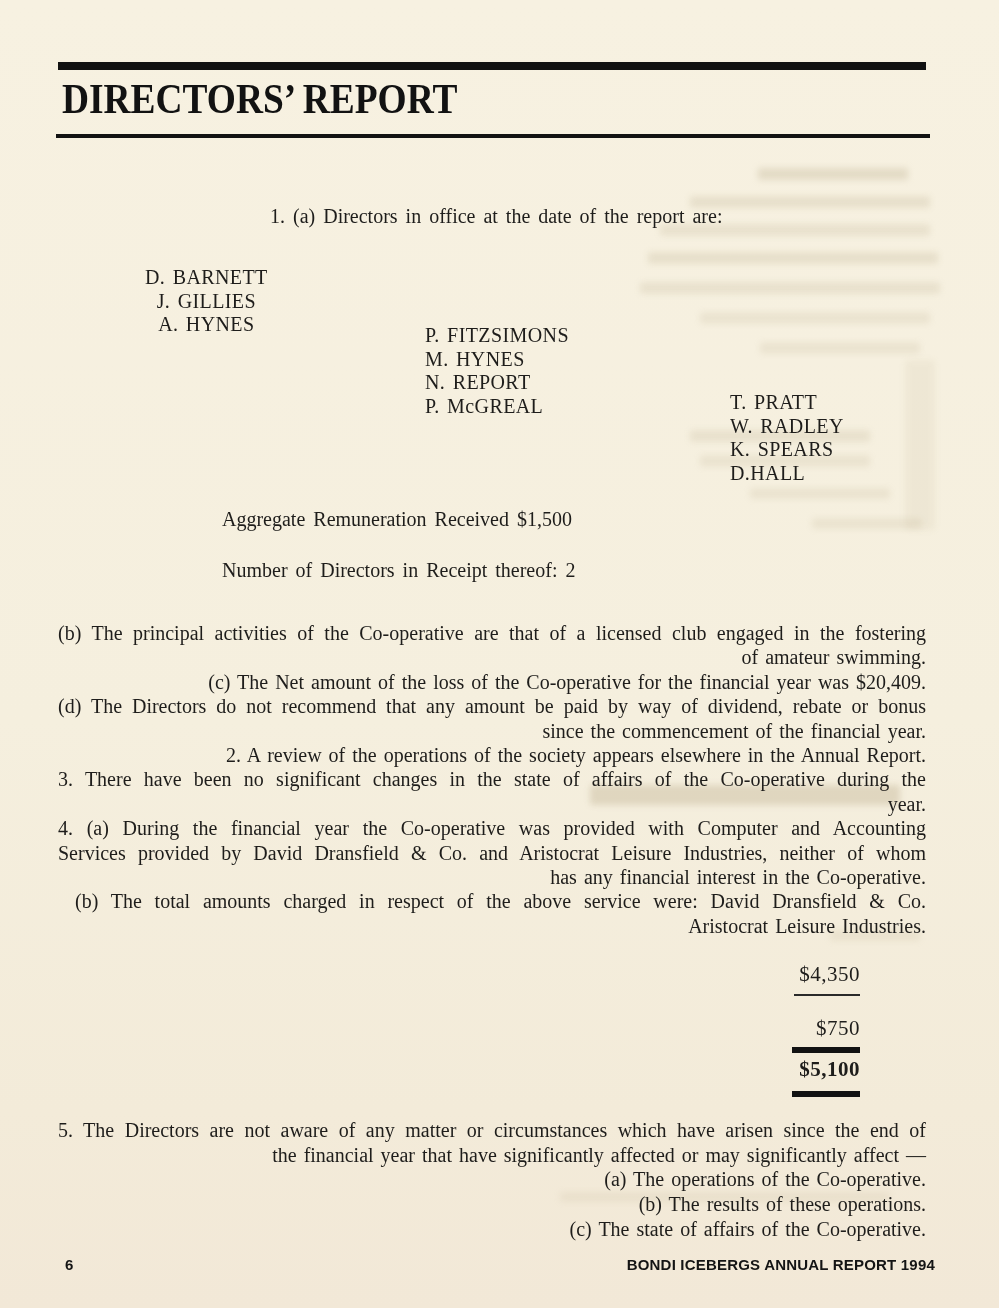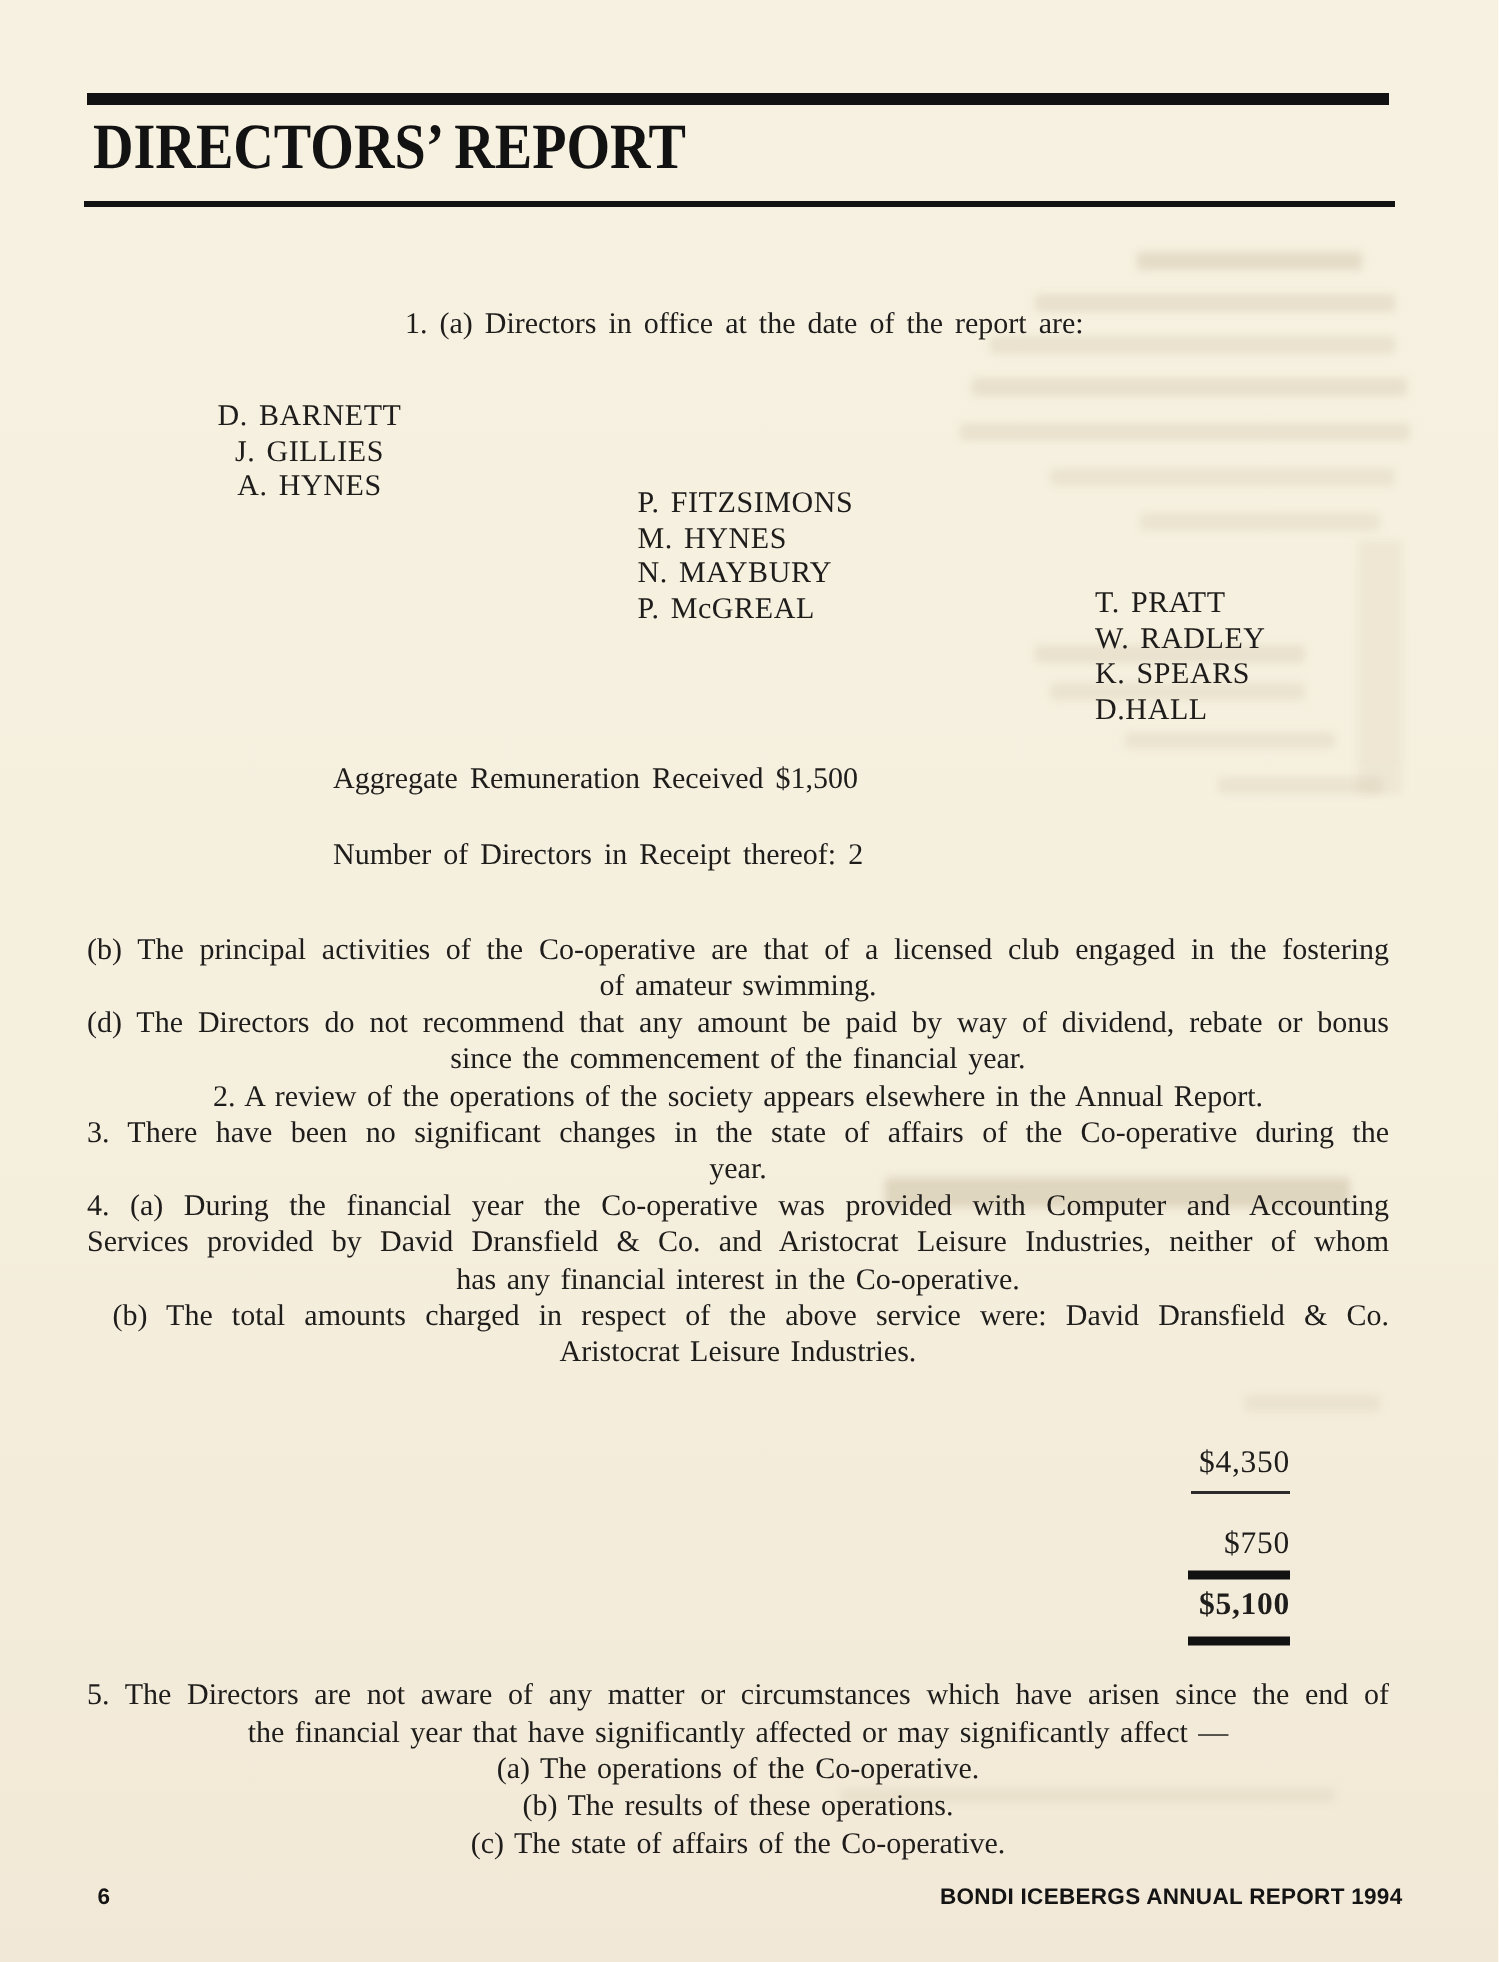--- a/index.html
+++ b/index.html
@@ -28,21 +28,21 @@
   .names div{white-space:nowrap;}
   .col1{left:145px;top:266px;text-align:center;}
   .col2{left:425px;top:324px;}
   .col3{left:730px;top:391px;}
   .remun-line{position:absolute;left:222px;top:508px;font-size:20px;word-spacing:3px;white-space:nowrap;}
   .receipt-line{position:absolute;left:222px;top:559px;font-size:20px;word-spacing:3px;white-space:nowrap;}
   .body-block{position:absolute;left:58px;top:621px;width:868px;font-size:20px;line-height:24.4px;}
   .sec5-block{position:absolute;left:58px;top:1118px;width:868px;font-size:20px;line-height:24.7px;}
   .ln{word-spacing:2px;}
   .ln.j{text-align:justify;text-align-last:justify;}
-  .ln.l{text-align:center;}
+  .ln.l{text-align:right;}
   .ln.ind{padding-left:17px;}
   .amounts{position:absolute;left:720px;top:962px;width:140px;text-align:right;font-size:21px;line-height:24px;}
   .amounts .amt{letter-spacing:0.5px;}
   .amt-rule-thin{height:2px;width:66px;background:#2a2a2a;margin:8px 0 0 auto;}
   .amt-rule-thick{height:6px;width:68px;background:#121212;margin:7px 0 0 auto;}
   .amt-rule-thick.last{margin-top:10px;}
   .amt-mid{margin-top:20px;}
   .amt-total{margin-top:4px;font-weight:bold;}
   .footer{
     position:absolute;left:0;top:1256px;width:999px;height:22px;
@@ -98,37 +98,38 @@
 
   <div class="names col1">
     <div>D. BARNETT</div>
     <div>J. GILLIES</div>
     <div>A. HYNES</div>
   </div>
 
   <div class="names col2">
     <div>P. FITZSIMONS</div>
     <div>M. HYNES</div>
-    <div>N. MAYBURY</div>
+    <div>N. REPORT</div>
     <div>P. McGREAL</div>
   </div>
 
   <div class="names col3">
     <div>T. PRATT</div>
     <div>W. RADLEY</div>
     <div>K. SPEARS</div>
     <div>D.HALL</div>
   </div>
 
   <div class="remun-line">Aggregate Remuneration Received $1,500</div>
   <div class="receipt-line">Number of Directors in Receipt thereof: 2</div>
 
   <div class="body-block">
     <div class="ln j">(b) The principal activities of the Co-operative are that of a licensed club engaged in the fostering</div>
     <div class="ln l">of amateur swimming.</div>
+    <div class="ln l">(c) The Net amount of the loss of the Co-operative for the financial year was $20,409.</div>
     <div class="ln j">(d) The Directors do not recommend that any amount be paid by way of dividend, rebate or bonus</div>
     <div class="ln l">since the commencement of the financial year.</div>
     <div class="ln l">2. A review of the operations of the society appears elsewhere in the Annual Report.</div>
     <div class="ln j">3. There have been no significant changes in the state of affairs of the Co-operative during the</div>
     <div class="ln l">year.</div>
     <div class="ln j">4. (a) During the financial year the Co-operative was provided with Computer and Accounting</div>
     <div class="ln j">Services provided by David Dransfield &amp; Co. and Aristocrat Leisure Industries, neither of whom</div>
     <div class="ln l">has any financial interest in the Co-operative.</div>
     <div class="ln j ind">(b) The total amounts charged in respect of the above service were: David Dransfield &amp; Co.</div>
     <div class="ln l">Aristocrat Leisure Industries.</div>

